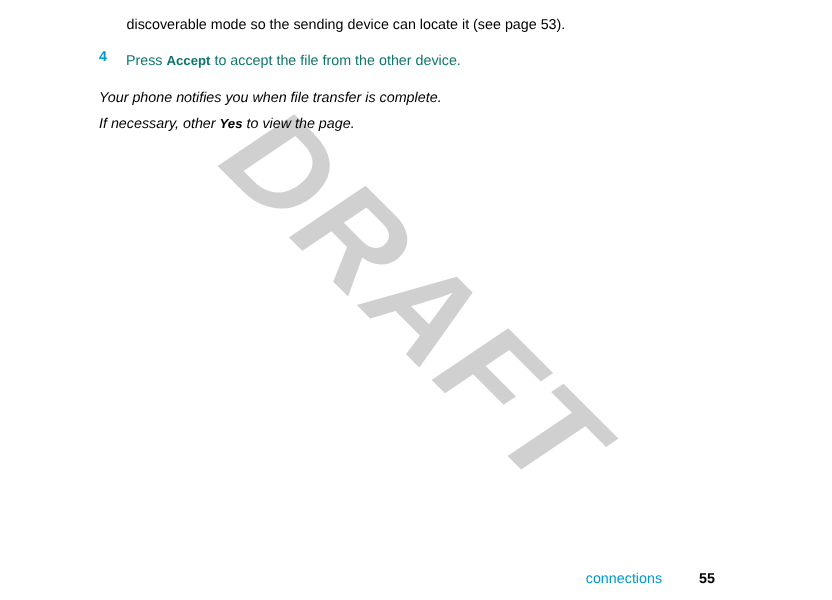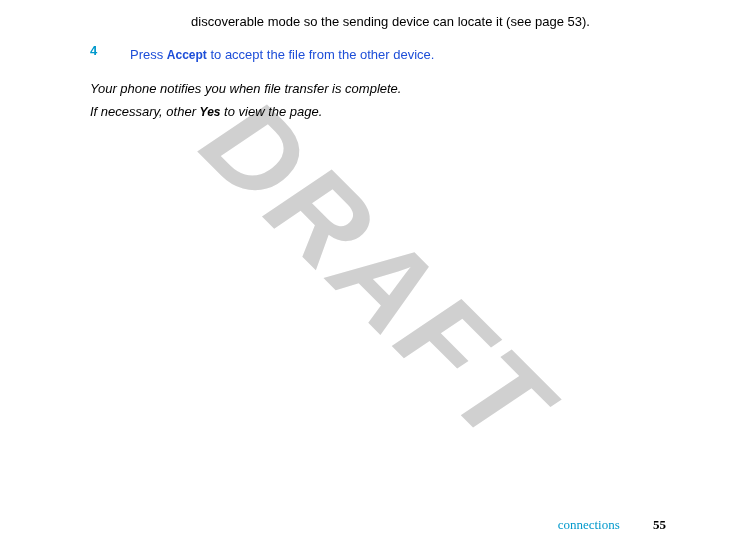--- a/index.html
+++ b/index.html
@@ -19,41 +19,39 @@
       padding: 10px 90px 10px 90px;
       position: relative;
       z-index: 2;
     }
     .step-text-partial {
       font-size: 13px;
       color: #000;
       line-height: 1.8;
       margin-left: 25px;
       margin-bottom: 10px;
-      text-align: center;
     }
     .step-container {
       margin-bottom: 10px;
     }
     .step-number {
       color: #0099cc;
       font-weight: bold;
       font-size: 13px;
       display: inline-block;
       width: 20px;
       vertical-align: top;
     }
     .step-body {
       display: inline-block;
       font-size: 13px;
-      color: #1d4ed8;
+      color: #0f766e;
       line-height: 1.8;
       width: 320px;
       vertical-align: top;
-      text-align: right;
     }
     .bold-inline {
       font-weight: bold;
       font-family: Arial, Helvetica, sans-serif;
       font-size: 12px;
     }
     .body-text {
       font-size: 13px;
       color: #000;
       line-height: 1.8;
@@ -70,24 +68,23 @@
       color: #d0d0d0;
       font-family: Arial, Helvetica, sans-serif;
       letter-spacing: 5px;
       z-index: 1;
       pointer-events: none;
       white-space: nowrap;
     }
     .footer {
       position: absolute;
       bottom: 12px;
-      right: 90px;
+      right: 106px;
       font-size: 13px;
       z-index: 2;
-      font-family: Liberation Serif, serif;
     }
     .footer-section {
       color: #0099cc;
       margin-right: 30px;
     }
     .footer-page {
       color: #000;
       font-weight: bold;
     }
   </style>

